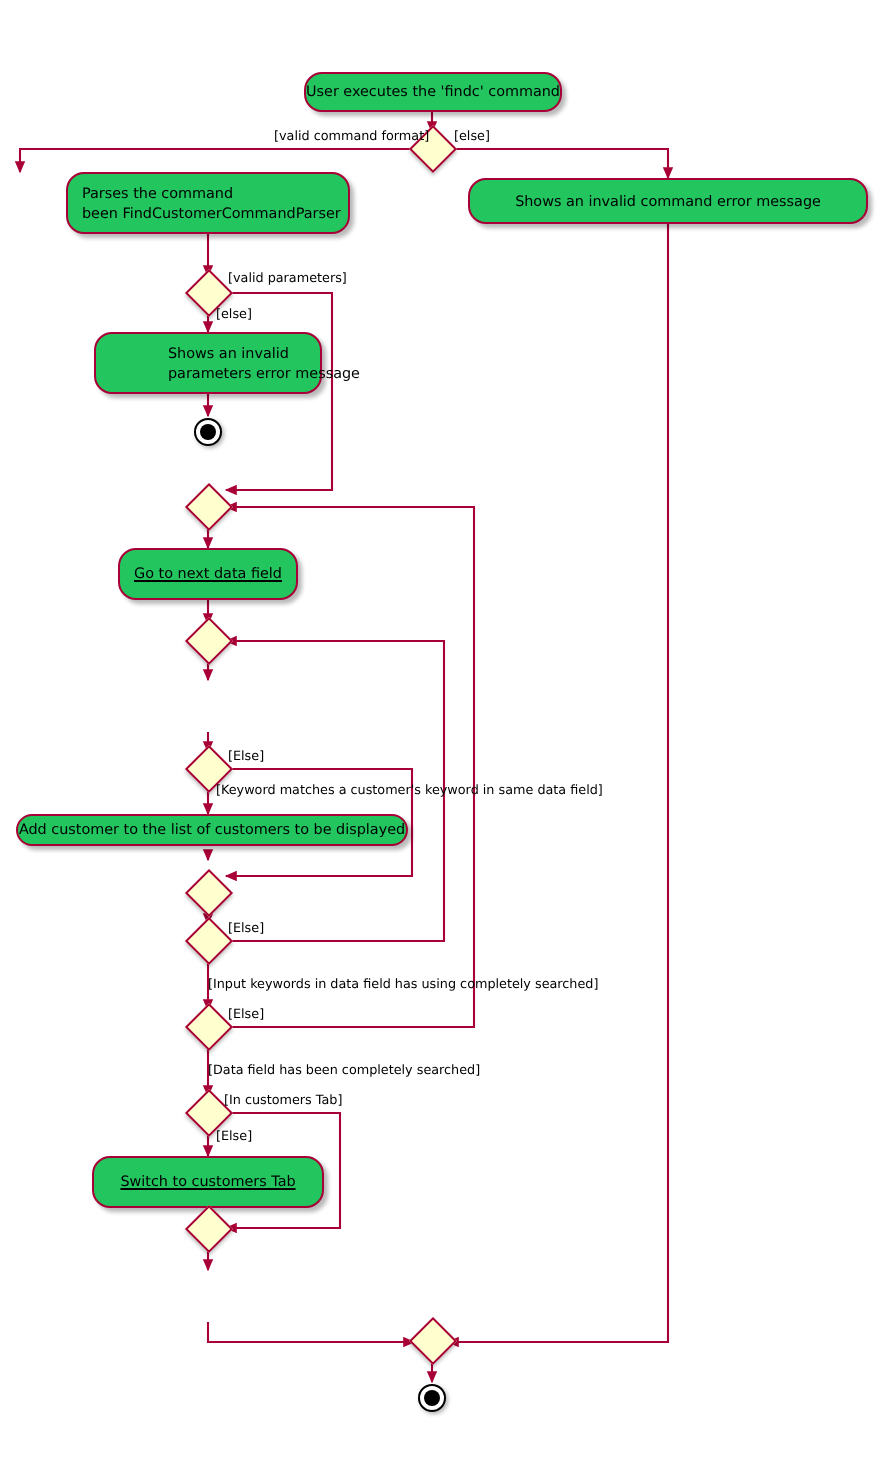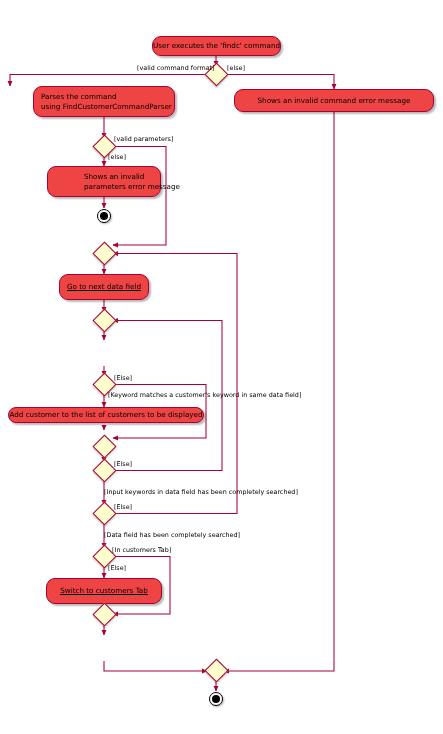--- a/index.html
+++ b/index.html
@@ -5,21 +5,21 @@
   html,body{margin:0;padding:0;background:#ffffff;}
   body{
     width:443px;height:734px;position:relative;overflow:hidden;
     font-family:"DejaVu Sans","Liberation Sans",sans-serif;
   }
   #canvas{position:absolute;left:0;top:0;width:443px;height:734px;}
   svg.wires{position:absolute;left:0;top:0;width:443px;height:734px;pointer-events:none;}
 
   .node{
     position:absolute;
-    background:#ef4444;
+    background:#22c55e;
     border:1px solid #A80036;
     border-radius:9px;
     box-shadow:2px 2px 2px rgba(0,0,0,0.28);
     color:#000000;
     font-size:7.2px;
     line-height:9.2px;
     display:flex;flex-direction:column;justify-content:center;
     padding:3px 7px;
     box-sizing:border-box;
     white-space:nowrap;
@@ -122,21 +122,21 @@
   </svg>
 
   <div class="node" style="left:152px;top:36px;width:129px;height:20px;align-items:center;">
     <span>User executes the 'findc' command</span>
   </div>
 
   <div class="diamond" style="left:207.5px;top:66px;"></div>
 
   <div class="node" style="left:33px;top:86px;width:142px;height:31px;">
     <span>Parses the command</span>
-    <span>using FindCustomerCommandParser</span>
+    <span>been FindCustomerCommandParser</span>
   </div>
 
   <div class="node" style="left:234px;top:89px;width:200px;height:23px;align-items:center;">
     <span>Shows an invalid command error message</span>
   </div>
 
   <div class="diamond" style="left:95.5px;top:138px;"></div>
 
   <div class="node" style="left:47px;top:166px;width:114px;height:31px;padding-left:36px;">
     <span>Shows an invalid</span>
@@ -190,21 +190,21 @@
   <div class="guard" style="left:114px;top:136px;">[valid parameters]</div>
 
   <div class="guard" style="left:108px;top:154px;">[else]</div>
 
   <div class="guard" style="left:114px;top:375px;">[Else]</div>
 
   <div class="guard" style="left:108px;top:392px;">[Keyword matches a customer's keyword in same data field]</div>
 
   <div class="guard" style="left:114px;top:461px;">[Else]</div>
 
-  <div class="guard" style="left:104px;top:489px;">[Input keywords in data field has been completely searched]</div>
+  <div class="guard" style="left:104px;top:489px;">[Input keywords in data field has using completely searched]</div>
 
   <div class="guard" style="left:114px;top:504px;">[Else]</div>
 
   <div class="guard" style="left:104px;top:532px;">[Data field has been completely searched]</div>
 
   <div class="guard" style="left:112px;top:547px;">[In customers Tab]</div>
 
   <div class="guard" style="left:108px;top:565px;">[Else]</div>
 
 </div>

